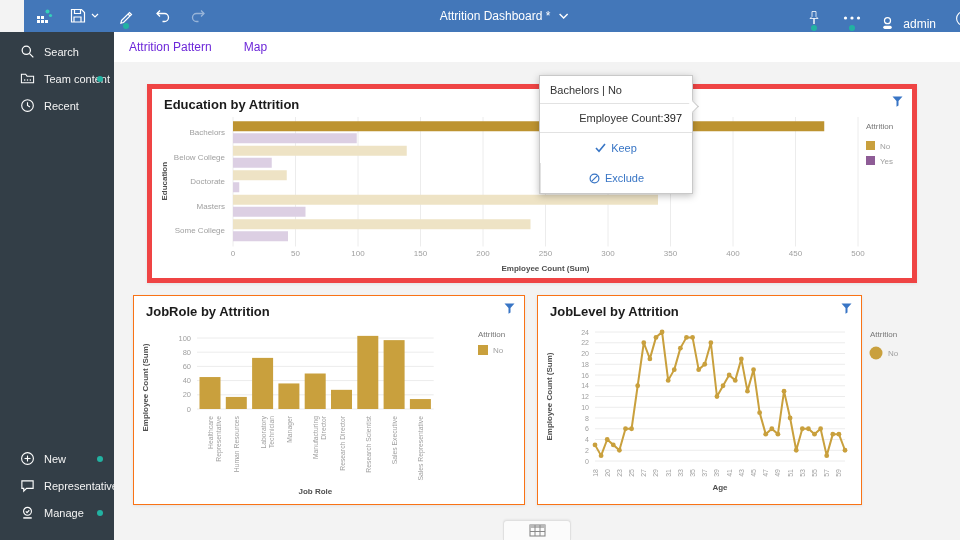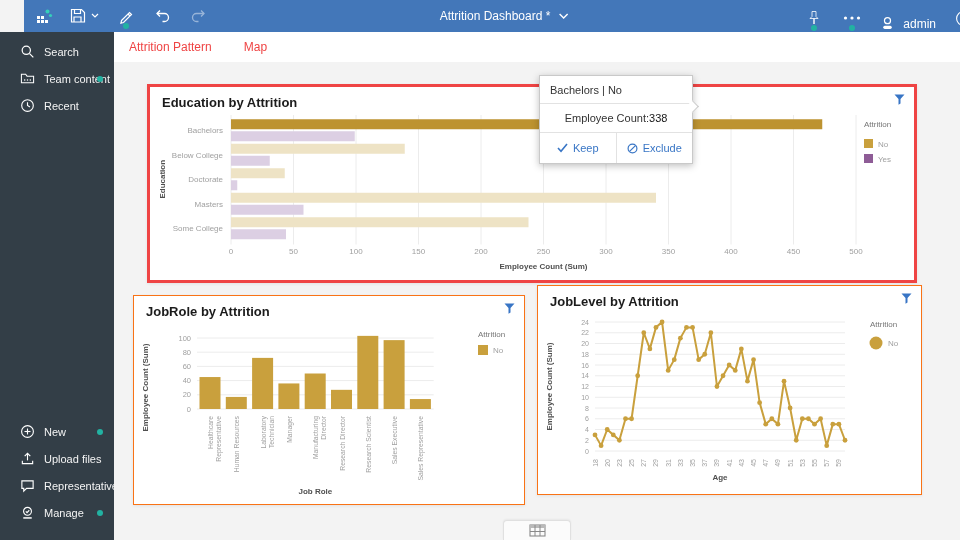--- a/index.html
+++ b/index.html
@@ -29,41 +29,41 @@
   .side-group-bottom{position:absolute;bottom:14px;left:0;right:0;}
   .side-item{position:relative;display:flex;align-items:center;gap:9px;height:27px;
              padding-left:20px;color:#f4f4f4;font-size:11px;cursor:pointer;}
   .side-item svg{flex:0 0 auto;}
   .side-dot{position:absolute;right:11px;top:50%;transform:translateY(-50%);
             width:6px;height:6px;border-radius:50%;background:#22b2a2;}
 
   
   .tabbar{position:absolute;top:32px;left:114px;width:846px;height:30px;background:#fff;
           display:flex;align-items:stretch;padding-left:13px;gap:28px;box-sizing:border-box;z-index:8;}
-  .tab{display:flex;align-items:center;font-size:12px;color:#ef4444;cursor:pointer;padding:0 2px;}
+  .tab{display:flex;align-items:center;font-size:12px;color:#6d28d9;cursor:pointer;padding:0 2px;}
   .tab.active{box-shadow:inset 0 -3px 0 #55c3d3;color:#161616;}
 
   
   .canvas{position:absolute;top:62px;left:114px;width:846px;height:478px;background:#f3f3f3;}
   .card{position:absolute;background:#fff;border:1px solid #f97316;box-sizing:border-box;
         box-shadow:0 1px 3px rgba(0,0,0,.07);}
   .card-title{position:absolute;top:8px;left:12px;font-size:13px;font-weight:bold;color:#1b1b1b;}
   .filter-icon{position:absolute;top:7px;right:9px;cursor:pointer;}
   .chart-svg{position:absolute;left:0;top:26px;}
-  #education-card{left:33px;top:22px;width:770px;height:199px;border:3px solid #ef4444;}
+  #education-card{left:33px;top:22px;width:770px;height:199px;border:5px solid #ef4444;}
   #jobrole-card{left:19px;top:233px;width:392px;height:210px;}
-  #joblevel-card{left:423px;top:223px;width:385px;height:210px;}
+  #joblevel-card{left:423px;top:233px;width:325px;height:210px;}
 
   
   .tooltip{position:absolute;left:425px;top:13px;width:152px;background:#fff;
            border:1px solid #c9c9c9;box-shadow:0 2px 7px rgba(0,0,0,.25);z-index:20;font-size:11px;}
   .tt-header{padding:8px 10px 7px;border-bottom:1px solid #e2e2e2;color:#333;}
-  .tt-row{display:flex;justify-content:center;padding:8px 10px;color:#333;}
+  .tt-row{display:flex;justify-content:flex-end;padding:8px 10px;color:#333;}
   .tt-value{color:#161616;}
-  .tt-buttons{display:flex;border-top:1px solid #e2e2e2;}
+  .tt-buttons{display:flex;border-top:1px solid #e2e2e2;flex-direction:column;}
   .tt-btn{flex:1;display:flex;align-items:center;justify-content:center;gap:5px;
           padding:9px 0;color:#3875c5;cursor:pointer;background:#fff;}
   .tt-btn + .tt-btn{border-left:1px solid #e2e2e2;}
   .tt-arrow{position:absolute;right:-5px;top:26px;width:8px;height:8px;background:#fff;
             border-top:1px solid #c9c9c9;border-right:1px solid #c9c9c9;transform:rotate(45deg);}
 
   
   .handle{position:absolute;left:389px;bottom:0;width:66px;height:19px;background:#fbfbfb;
           border:1px solid #e0e0e0;border-bottom:none;border-radius:4px 4px 0 0;
           display:flex;align-items:center;justify-content:center;cursor:pointer;
@@ -183,28 +183,20 @@
 
   <div class="side-group-bottom">
     <div class="side-item">
       <svg width="15" height="15" viewBox="0 0 16 16" fill="none" stroke="#fff" stroke-width="1.2">
         <circle cx="8" cy="8" r="6.3"></circle>
           <line x1="8" y1="4.8" x2="8" y2="11.2"></line>
           <line x1="4.8" y1="8" x2="11.2" y2="8"></line>
       </svg>
       <span>New</span>
       <span class="side-dot"></span>
-    </div>
-    <div class="side-item">
-      <svg width="15" height="15" viewBox="0 0 16 16" fill="none" stroke="#fff" stroke-width="1.2">
-        <line x1="8" y1="2.5" x2="8" y2="10"></line>
-          <polyline points="5,5.5 8,2.5 11,5.5"></polyline>
-        <path d="M2.5,10.5 v3 h11 v-3"></path>
-      </svg>
-      <span>Upload files</span>
     </div>
     <div class="side-item">
       <svg width="15" height="15" viewBox="0 0 16 16" fill="none" stroke="#fff" stroke-width="1.2">
         <path d="M2,3 h12 v8 h-7 l-3,3 v-3 h-2 z"></path>
       </svg>
       <span>Representative</span>
     </div>
     <div class="side-item">
       <svg width="15" height="15" viewBox="0 0 16 16" fill="none" stroke="#fff" stroke-width="1.2">
         <circle cx="8" cy="6.7" r="4.2"></circle>
@@ -426,21 +418,21 @@
         <text x="332" y="15" font-size="8" fill="#767676">Attrition</text>
         <circle cx="338" cy="31" r="6.5" fill="#c9a03d"></circle>
         <text x="350" y="34" text-anchor="start" font-size="8" fill="#a0a0a0">No</text>
       </svg>
   </div>
 
   <div class="tooltip">
     <div class="tt-header">Bachelors | No</div>
     <div class="tt-row">
       <span>Employee Count:</span>
-      <span class="tt-value">338</span>
+      <span class="tt-value">397</span>
     </div>
     <div class="tt-buttons">
       <div class="tt-btn">
         <svg width="11" height="10" viewBox="0 0 11 10" fill="none" stroke="#3875c5" stroke-width="1.6">
           <polyline points="1,5 4,8.2 10,1"></polyline>
         </svg>
         <span>Keep</span>
       </div>
       <div class="tt-btn">
         <svg width="11" height="11" viewBox="0 0 12 12" fill="none" stroke="#3875c5" stroke-width="1.3">

